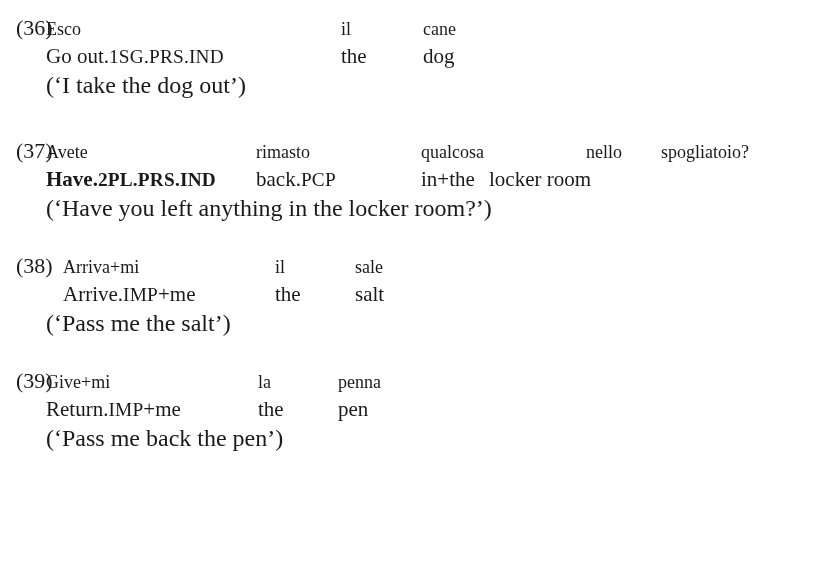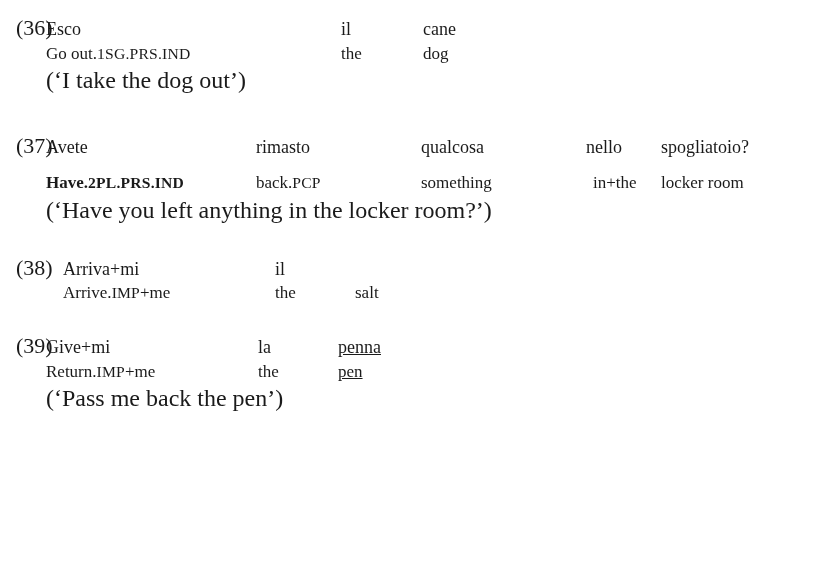--- a/index.html
+++ b/index.html
@@ -45,21 +45,21 @@
   .ex-indent {
     width: 46px;
     flex: 0 0 46px;
   }
   .cell {
     box-sizing: border-box;
     padding-right: 6px;
     font-size: 22px;
   }
   .row-obj .cell { font-size: 18px; }
-  .row-gloss .cell { font-size: 17px; }
+  .row-gloss .cell { font-size: 21px; }
 
   
   .sc {
     font-variant: small-caps;
     font-size: 0.92em;
     letter-spacing: 0.2px;
   }
 
   .translation {
     font-size: 24px;
@@ -82,21 +82,21 @@
   .ex37 .row-gloss .c2 { width: 172px; flex: 0 0 172px; }
   .ex37 .row-gloss .c3 { width: 68px;  flex: 0 0 68px; }
   .ex37 .row-gloss .c4 { width: 170px; flex: 0 0 170px; }
 
   .ex38 .c0 { width: 212px; flex: 0 0 212px; margin-left: 17px; }
   .ex38 .c1 { width: 80px;  flex: 0 0 80px; }
   .ex38 .c2 { width: 160px; flex: 0 0 160px; }
 
   .ex39 .c0 { width: 212px; flex: 0 0 212px; }
   .ex39 .c1 { width: 80px;  flex: 0 0 80px; }
-  .ex39 .c2 { width: 160px; flex: 0 0 160px; text-decoration: underline; }
+  .ex39 .c2 { width: 160px; flex: 0 0 160px; }
 </style>
 </head>
 <body>
 
 <div id="page">
 
   <div class="example ex36">
     <div class="ex-row row-obj">
       <span class="ex-num">(36)</span>
       <span class="cell c0">Esco</span>
@@ -121,41 +121,45 @@
       <span class="cell c0">Avete</span>
       <span class="cell c1">rimasto</span>
       <span class="cell c2">qualcosa</span>
       <span class="cell c3">nello</span>
       <span class="cell c4">spogliatoio?</span>
     </div>
     <div class="ex-row row-gloss">
       <span class="ex-indent"></span>
       <span class="cell c0"><span>Have.</span><span class="sc">2PL.PRS.IND</span></span>
       <span class="cell c1"><span>back.</span><span class="sc">PCP</span></span>
-      <span class="cell c2"><span>something</span></span>
       <span class="cell c3"><span>in+the</span></span>
       <span class="cell c4"><span>locker room</span></span>
     </div>
     <div class="ex-row">
       <span class="ex-indent"></span>
       <span class="translation">(‘Have you left anything in the locker room?’)</span>
     </div>
   </div>
 
   <div class="example ex38">
     <div class="ex-row row-obj">
       <span class="ex-num">(38)</span>
       <span class="cell c0">Arriva+mi</span>
       <span class="cell c1">il</span>
+      <span class="cell c2">sale</span>
     </div>
     <div class="ex-row row-gloss">
       <span class="ex-indent"></span>
       <span class="cell c0"><span>Arrive.</span><span class="sc">IMP</span><span>+me</span></span>
       <span class="cell c1"><span>the</span></span>
       <span class="cell c2"><span>salt</span></span>
+    </div>
+    <div class="ex-row">
+      <span class="ex-indent"></span>
+      <span class="translation">(‘Pass me the salt’)</span>
     </div>
   </div>
 
   <div class="example ex39">
     <div class="ex-row row-obj">
       <span class="ex-num">(39)</span>
       <span class="cell c0">Give+mi</span>
       <span class="cell c1">la</span>
       <span class="cell c2">penna</span>
     </div>

